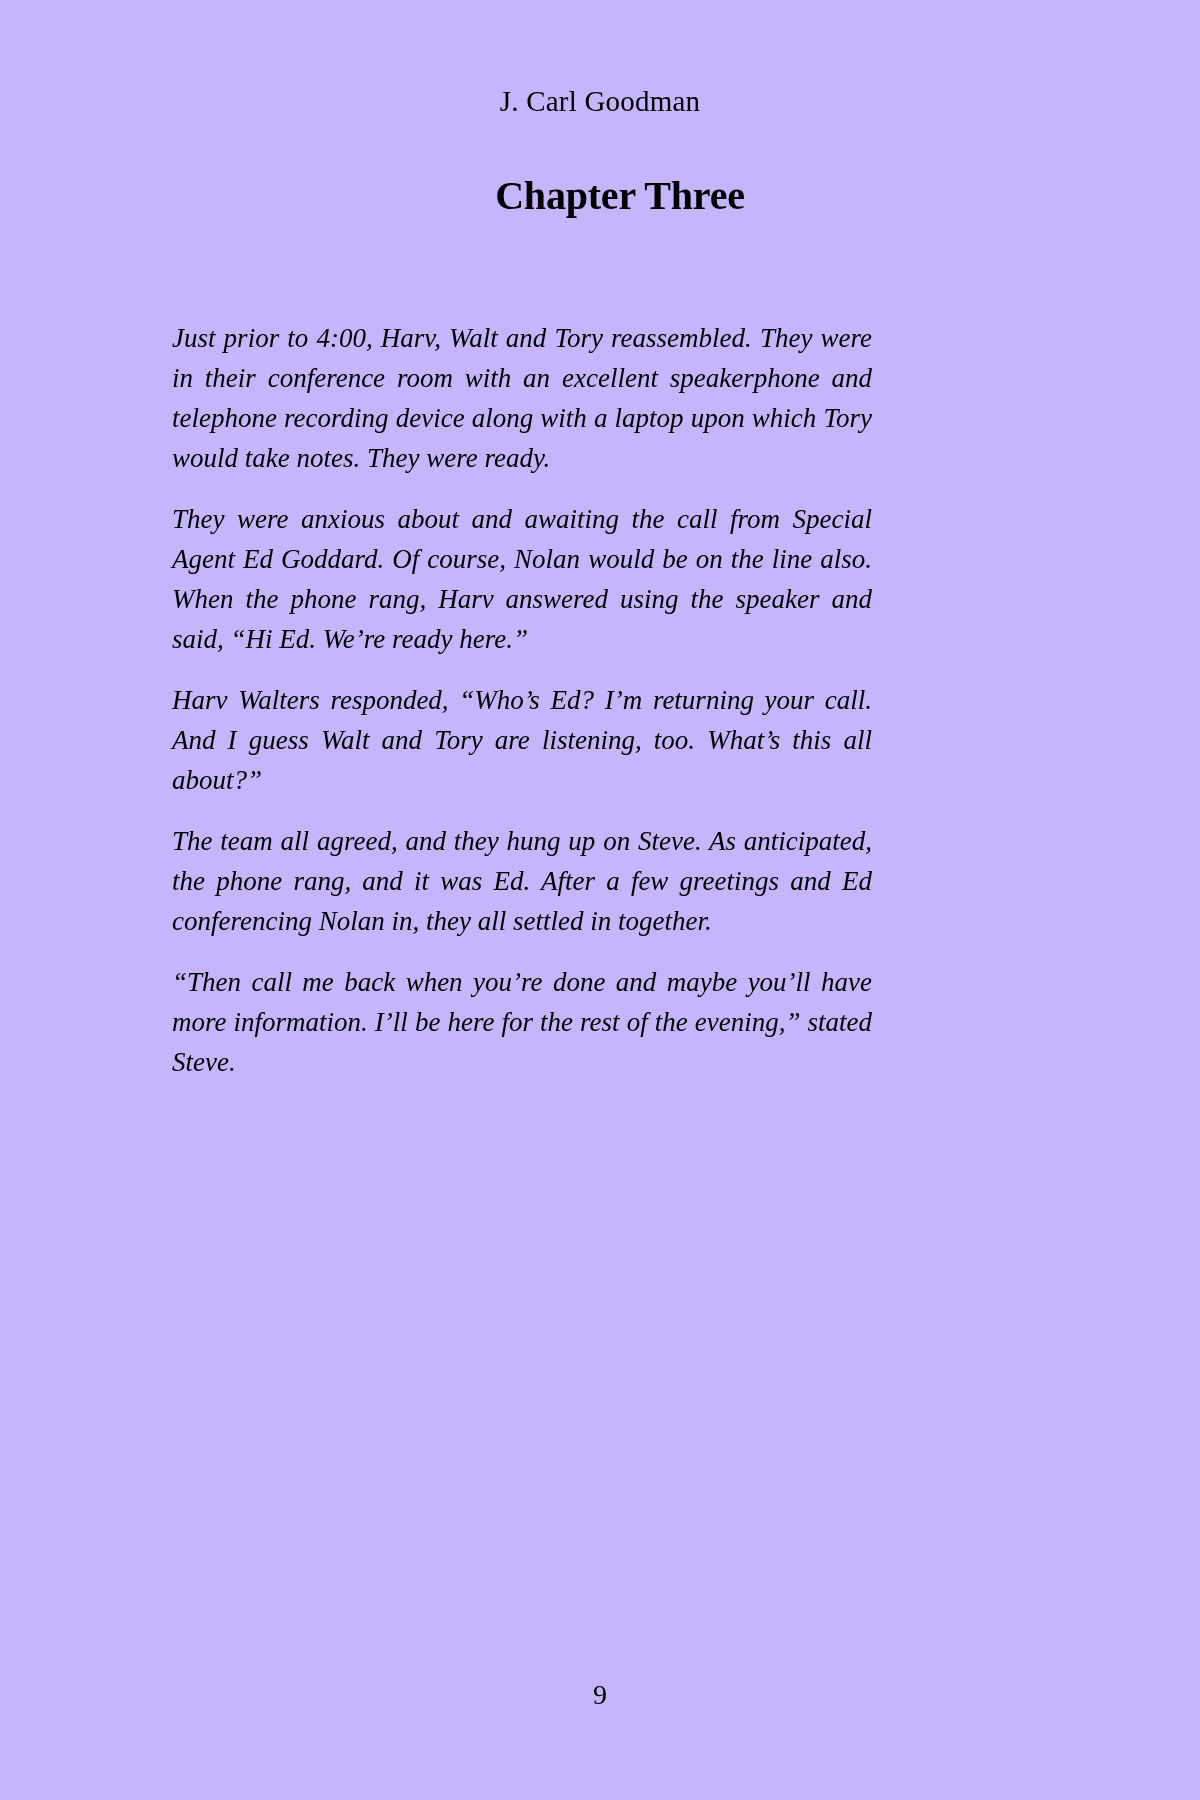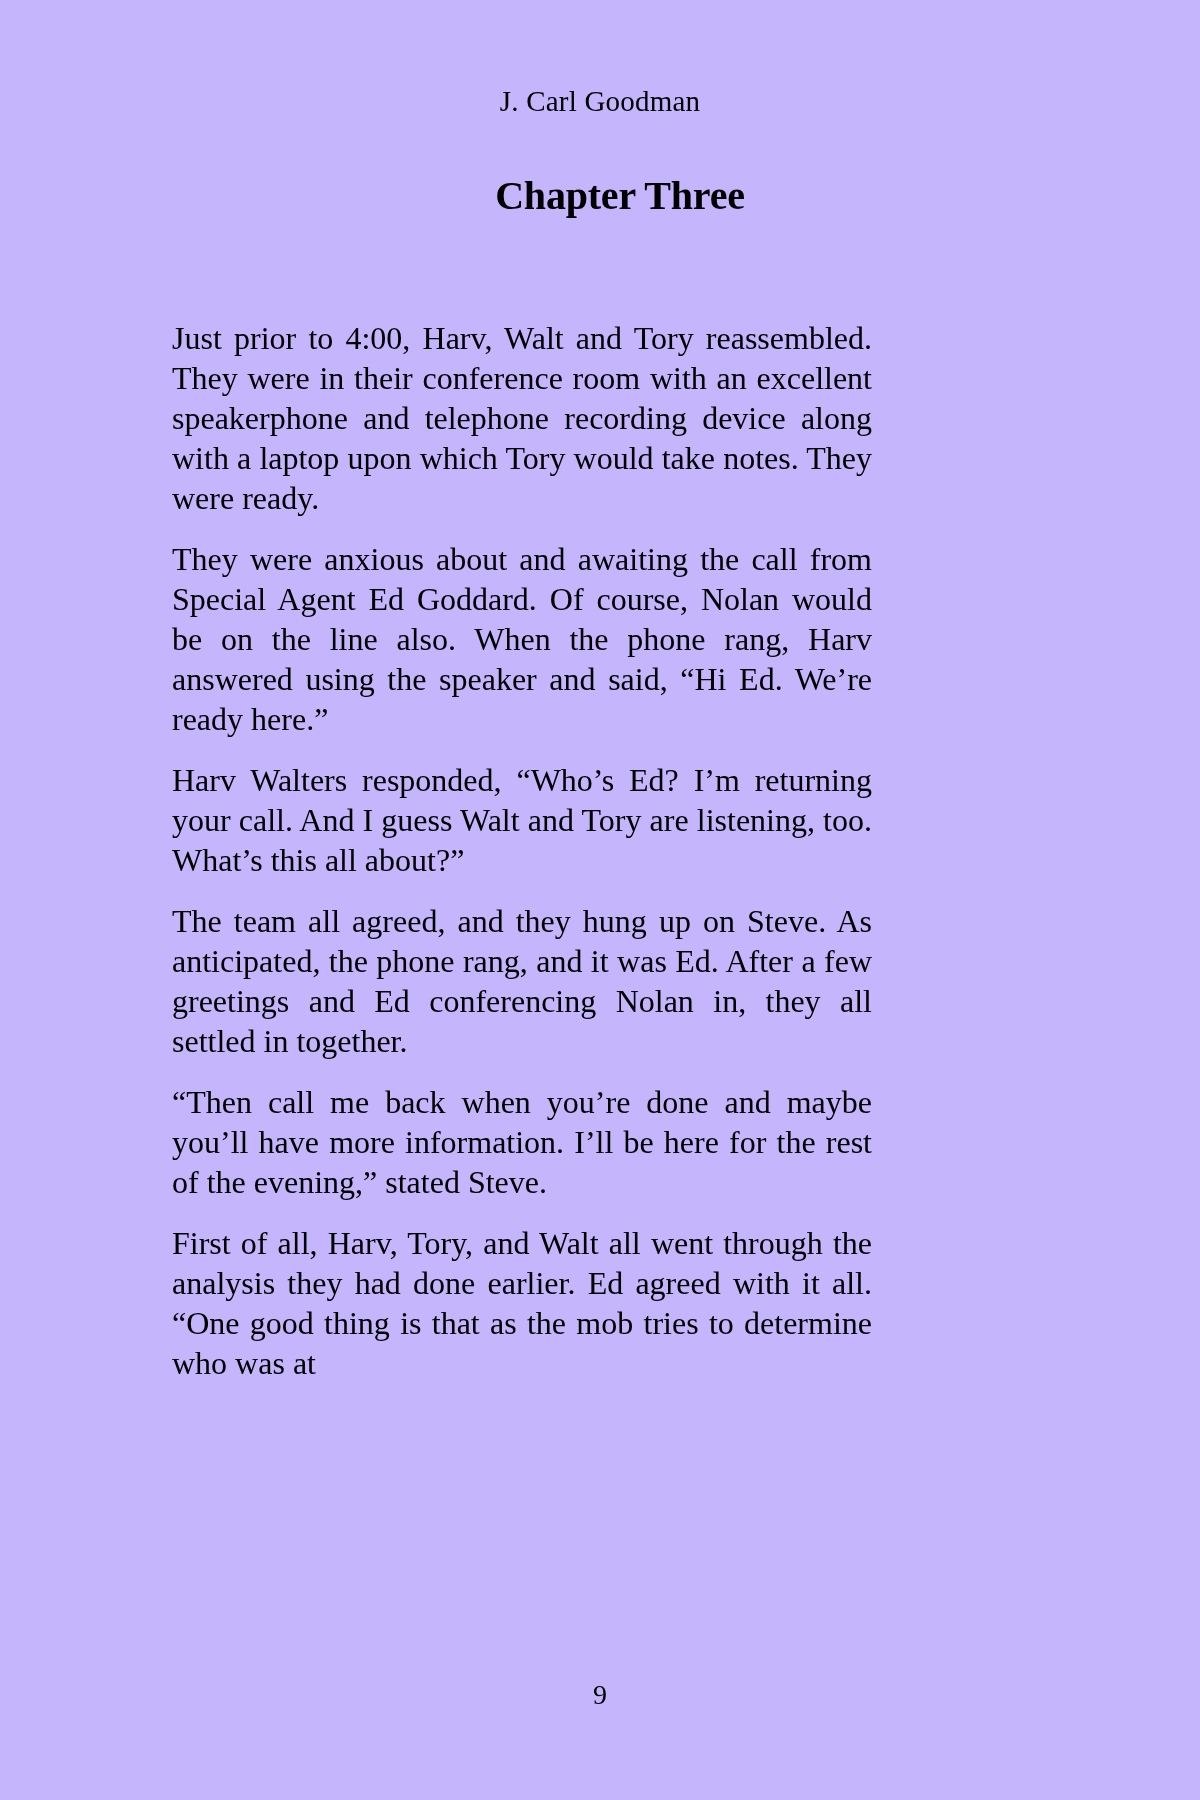--- a/index.html
+++ b/index.html
@@ -49,27 +49,28 @@
     padding-left: 40px;
   }
   .body-column {
     position: absolute;
     top: 318px;
     left: 172px;
     width: 700px;
   }
   .body-paragraph {
     margin: 0 0 21px 0;
-    font-size: 32px;
+    font-size: 27px;
     line-height: 40px;
     text-align: justify;
     text-justify: inter-word;
     hyphens: none;
     -webkit-hyphens: none;
     text-indent: 0;
+    font-style: italic;
   }
   .body-paragraph:last-child {
     margin-bottom: 0;
   }
   .page-number {
     position: absolute;
     bottom: 88px;
     left: 0;
     width: 1200px;
     text-align: center;
@@ -87,18 +88,17 @@
   <div class="chapter-title-block">
     <div class="chapter-title-line">Chapter Three</div>
   </div>
 
   <div class="body-column">
     <p class="body-paragraph">Just prior to 4:00, Harv, Walt and Tory reassembled. They were in their conference room with an excellent speakerphone and telephone recording device along with a laptop upon which Tory would take notes. They were ready.</p>
     <p class="body-paragraph">They were anxious about and awaiting the call from Special Agent Ed Goddard. Of course, Nolan would be on the line also. When the phone rang, Harv answered using the speaker and said, “Hi Ed. We’re ready here.”</p>
     <p class="body-paragraph">Harv Walters responded, “Who’s Ed? I’m returning your call. And I guess Walt and Tory are listening, too. What’s this all about?”</p>
     <p class="body-paragraph">The team all agreed, and they hung up on Steve. As anticipated, the phone rang, and it was Ed. After a few greetings and Ed conferencing Nolan in, they all settled in together.</p>
     <p class="body-paragraph">“Then call me back when you’re done and maybe you’ll have more information. I’ll be here for the rest of the evening,” stated Steve.</p>
-    <p class="body-paragraph">First of all, Harv, Tory, and Walt all went through the analysis they had done earlier. Ed agreed with it all. “One good thing is that as the mob tries to determine who was at</p>
   </div>
 
   <div class="page-number">9</div>
 
 </div>
 
 </body></html>

